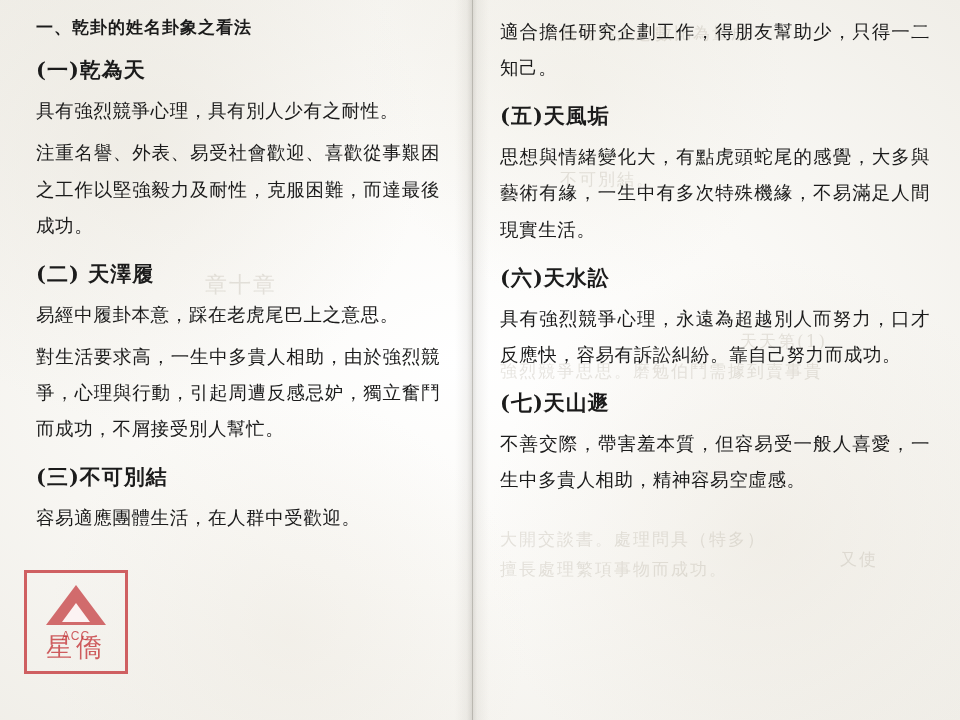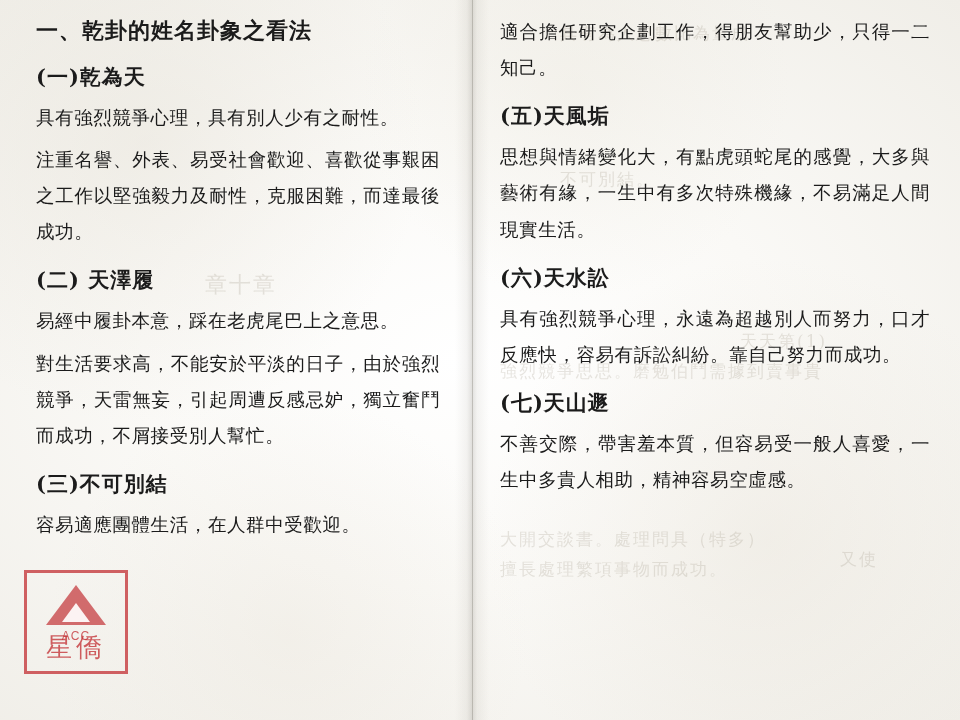--- a/index.html
+++ b/index.html
@@ -79,21 +79,21 @@
   }
   .col {
     position: relative;
     box-sizing: border-box;
     flex: 1 1 50%;
   }
   .col-left  { padding: 14px 40px 10px 36px; }
   .col-right { padding: 14px 30px 10px 20px; }
 
   h1.section-title {
-    font-size: 22px;
+    font-size: 17px;
     font-weight: 600;
     letter-spacing: 1px;
     margin: 2px 0 18px 0;
     line-height: 1.3;
   }
 
   h2.sub-title {
     font-size: 21px;
     font-weight: 600;
     letter-spacing: 1px;
@@ -185,21 +185,21 @@
 
     <div class="col col-left">
       <h1 class="section-title">一、乾卦的姓名卦象之看法</h1>
 
       <h2 class="sub-title first">(一)乾為天</h2>
       <p class="body-text">具有強烈競爭心理，具有別人少有之耐性。</p>
       <p class="body-text">注重名譽、外表、易受社會歡迎、喜歡從事艱困之工作以堅強毅力及耐性，克服困難，而達最後成功。</p>
 
       <h2 class="sub-title">(二) 天澤履</h2>
       <p class="body-text">易經中履卦本意，踩在老虎尾巴上之意思。</p>
-      <p class="body-text">對生活要求高，不能安於平淡的日子，由於強烈競爭，天雷無妄，引起周遭反感忌妒，獨立奮鬥而成功，不屑接受別人幫忙。</p>
+      <p class="body-text">對生活要求高，一生中多貴人相助，由於強烈競爭，心理與行動，引起周遭反感忌妒，獨立奮鬥而成功，不屑接受別人幫忙。</p>
 
       <h2 class="sub-title">(三)不可別結</h2>
       <p class="body-text tight">容易適應團體生活，在人群中受歡迎。</p>
     </div>
 
     <div class="col col-right">
       <p class="body-text">適合擔任研究企劃工作，得朋友幫助少，只得一二知己。</p>
 
       <h2 class="sub-title">(五)天風垢</h2>
       <p class="body-text">思想與情緒變化大，有點虎頭蛇尾的感覺，大多與藝術有緣，一生中有多次特殊機緣，不易滿足人間現實生活。</p>

